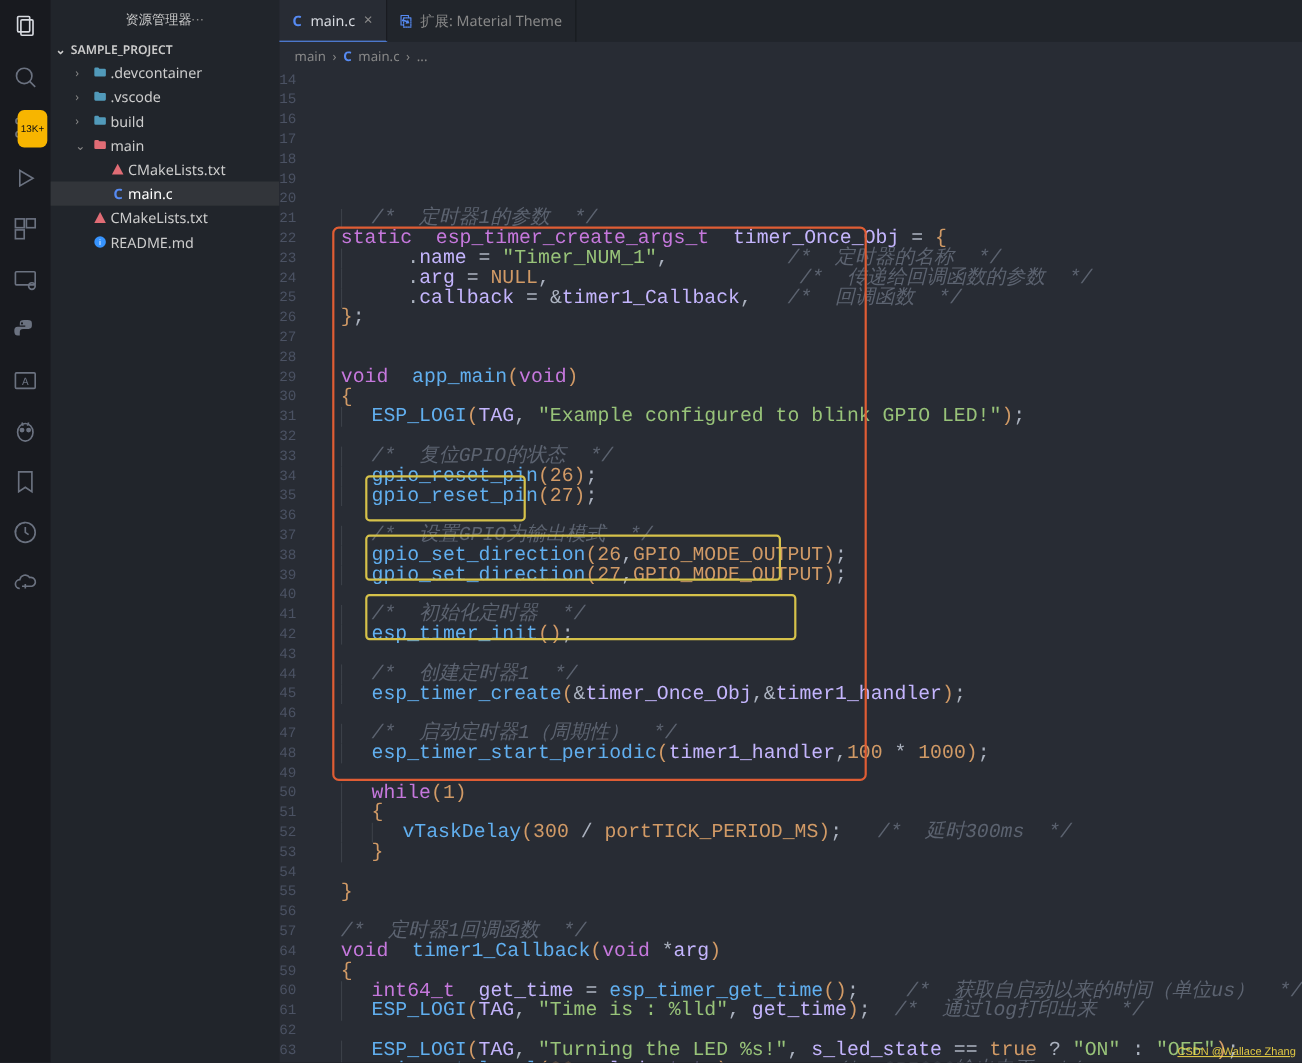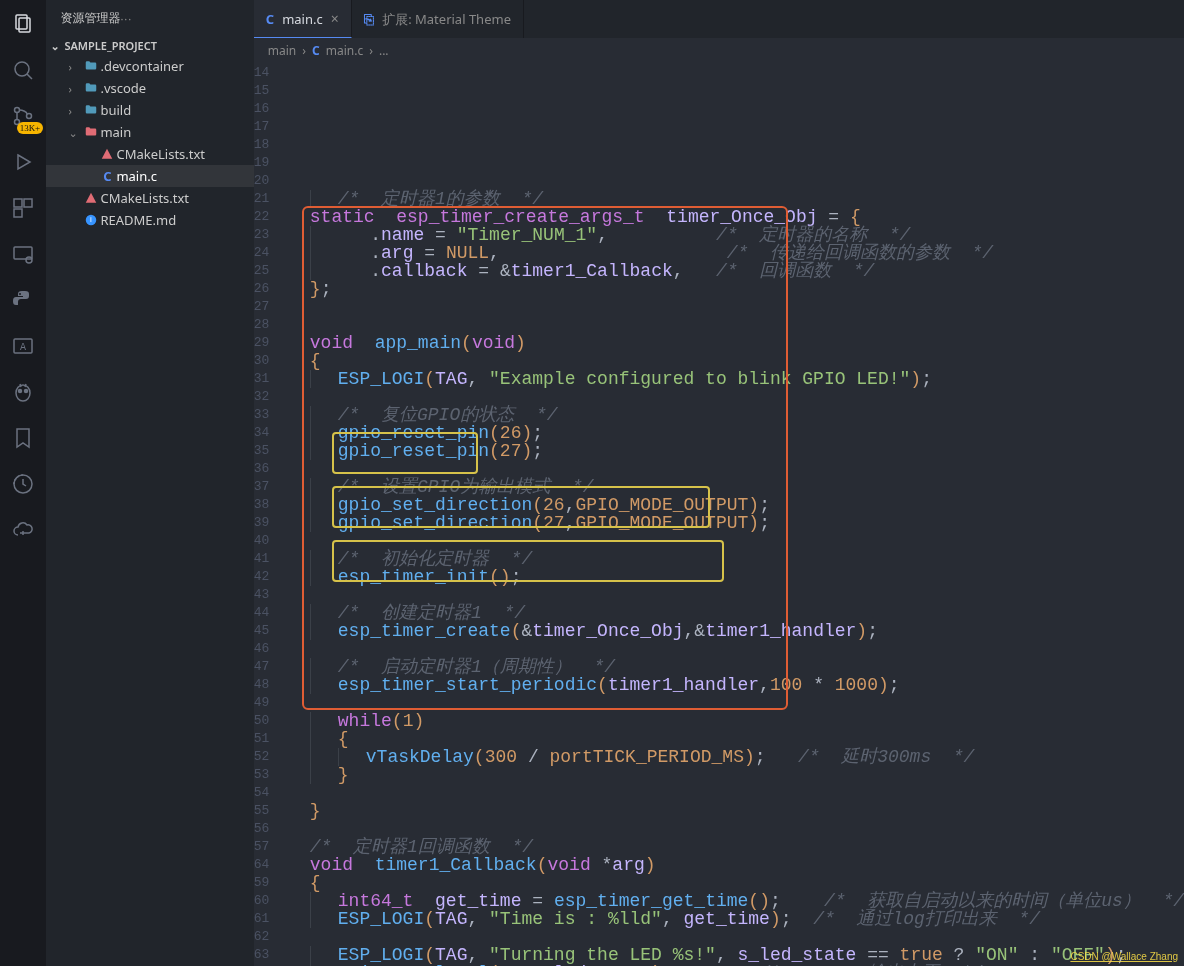--- a/index.html
+++ b/index.html
@@ -30,30 +30,30 @@
   position: relative;
 }
 .activity-icon.active { color: #d7dae0; }
 .activity-icon.active::before {
   content: ""; position: absolute; left: -16px; top: -4px; bottom: -4px;
   width: 2px; background: #d7dae0;
 }
 .badge {
   position: absolute; bottom: -4px; right: -6px;
   background: #f7b500; color: #111; font-size: 9px;
-  padding: 1px 3px; border-radius: 6px; font-family: Liberation Serif, serif;
+  padding: 12px 3px; border-radius: 6px; font-family: Liberation Sans, sans-serif;
 }
 .sidebar {
   width: 268px;
   background: #21252b;
   display: flex; flex-direction: column;
   font-family: -apple-system, system-ui, sans-serif;
 }
 .sidebar-header {
-  height: 36px; display: flex; align-items: center; justify-content: flex-start;
+  height: 36px; display: flex; align-items: center; justify-content: center;
   padding: 0 14px; font-size: 11px; color: #ccc;
 }
 .sidebar-title { font-size: 12px; }
 .project-header {
   display: flex; align-items: center; padding: 2px 8px 2px 4px;
   font-size: 11px; font-weight: 600; color: #ccc;
 }
 .project-header .chev { width: 14px; display:inline-block; }
 .tree-item {
   display: flex; align-items: center; height: 22px;

